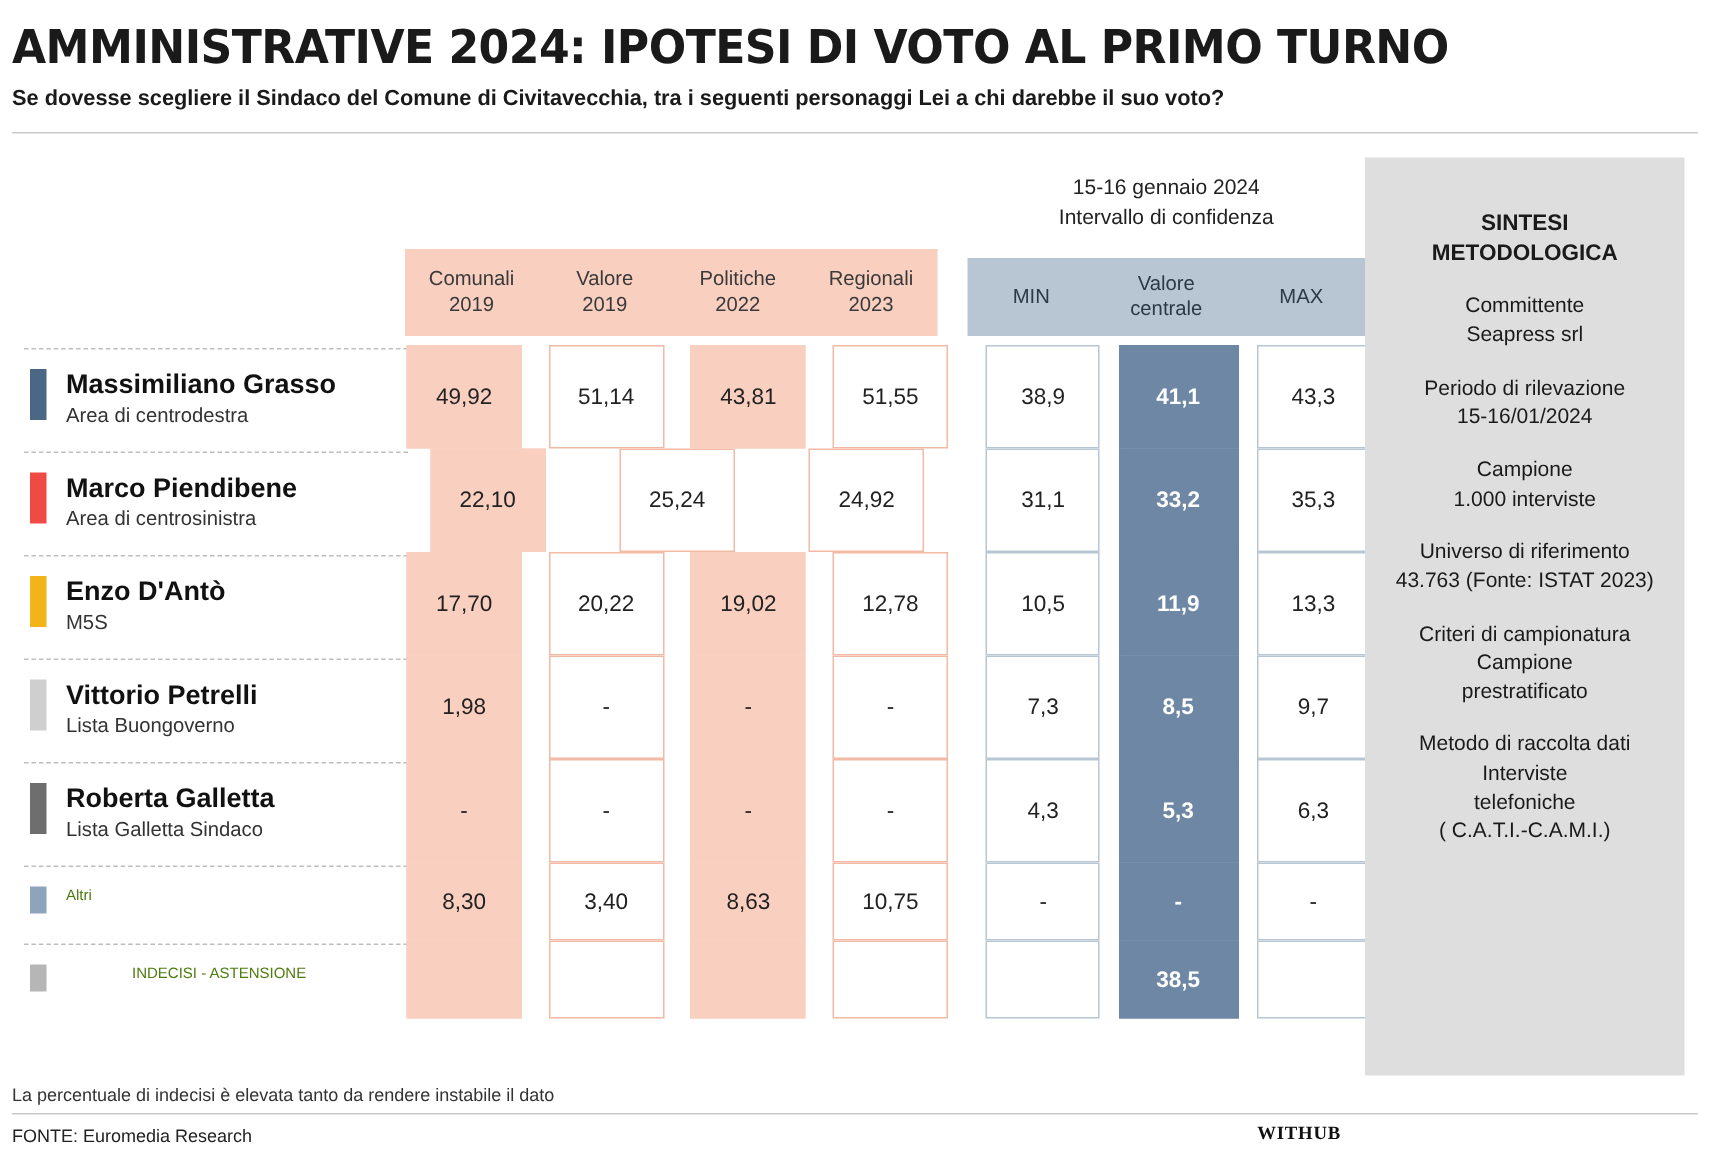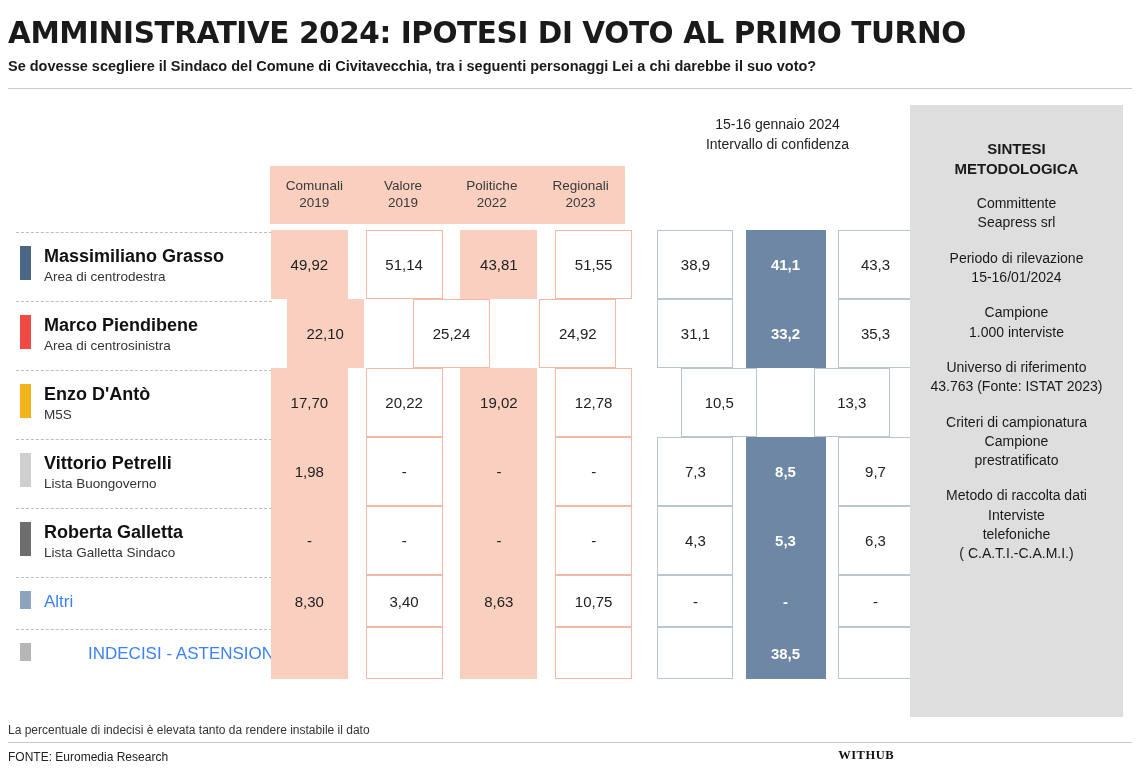--- a/index.html
+++ b/index.html
@@ -78,21 +78,21 @@
   .cand-name {
     position:absolute; left:36px;
     font-size:18px; font-weight:bold; color:#111; white-space:nowrap;
   }
   .cand-sub {
     position:absolute; left:36px;
     font-size:13.5px; color:#333; white-space:nowrap;
   }
   .cand-plain {
     position:absolute; left:36px;
-    font-size:17px; color:#3b82f6; white-space:nowrap;
+    font-size:10px; color:#4d7c0f; white-space:nowrap;
   }
 
   
   .hist-cells {
     position:absolute; left:262px; top:0; width:363px; height:100%;
     display:flex; gap:16px;
   }
   .hist-cells .slot { flex:1; display:flex; align-items:center; justify-content:center; }
   .vbox {
     width:77px; height:100%;
@@ -177,20 +177,32 @@
     <div class="cell">
       <span>Politiche</span>
       <span>2022</span>
     </div>
     <div class="cell">
       <span>Regionali</span>
       <span>2023</span>
     </div>
   </div>
 
+  <div class="ci-header">
+    <div class="cell">
+      <span>MIN</span>
+    </div>
+    <div class="cell mid">
+      <span>Valore</span>
+      <span>centrale</span>
+    </div>
+    <div class="cell">
+      <span>MAX</span>
+    </div>
+  </div>
 
   <div class="rows" id="rows-container">
       <div class="row">
         <div class="row-sep" style="top:2px;"></div>
         <div class="swatch" style="top:16px;background:#4a6785"></div>
         <div class="cand-name" style="top:16px;">Massimiliano Grasso</div>
         <div class="cand-sub" style="top:39px;">Area di centrodestra</div>
         <div class="hist-cells">
           <div class="slot">
             <div class="vbox filled">49,92</div>
@@ -260,20 +272,23 @@
           <div class="slot">
             <div class="vbox filled">19,02</div>
           </div>
           <div class="slot">
             <div class="vbox empty">12,78</div>
           </div>
         </div>
         <div class="ci-cells">
           <div class="slot">
             <div class="cbox">10,5</div>
+          </div>
+          <div class="slot mid">
+            <div class="cbox center">11,9</div>
           </div>
           <div class="slot">
             <div class="cbox">13,3</div>
           </div>
         </div>
       </div>
       <div class="row">
         <div class="row-sep" style="top:2px;"></div>
         <div class="swatch" style="top:16px;background:#cfcfcf"></div>
         <div class="cand-name" style="top:16px;">Vittorio Petrelli</div>

